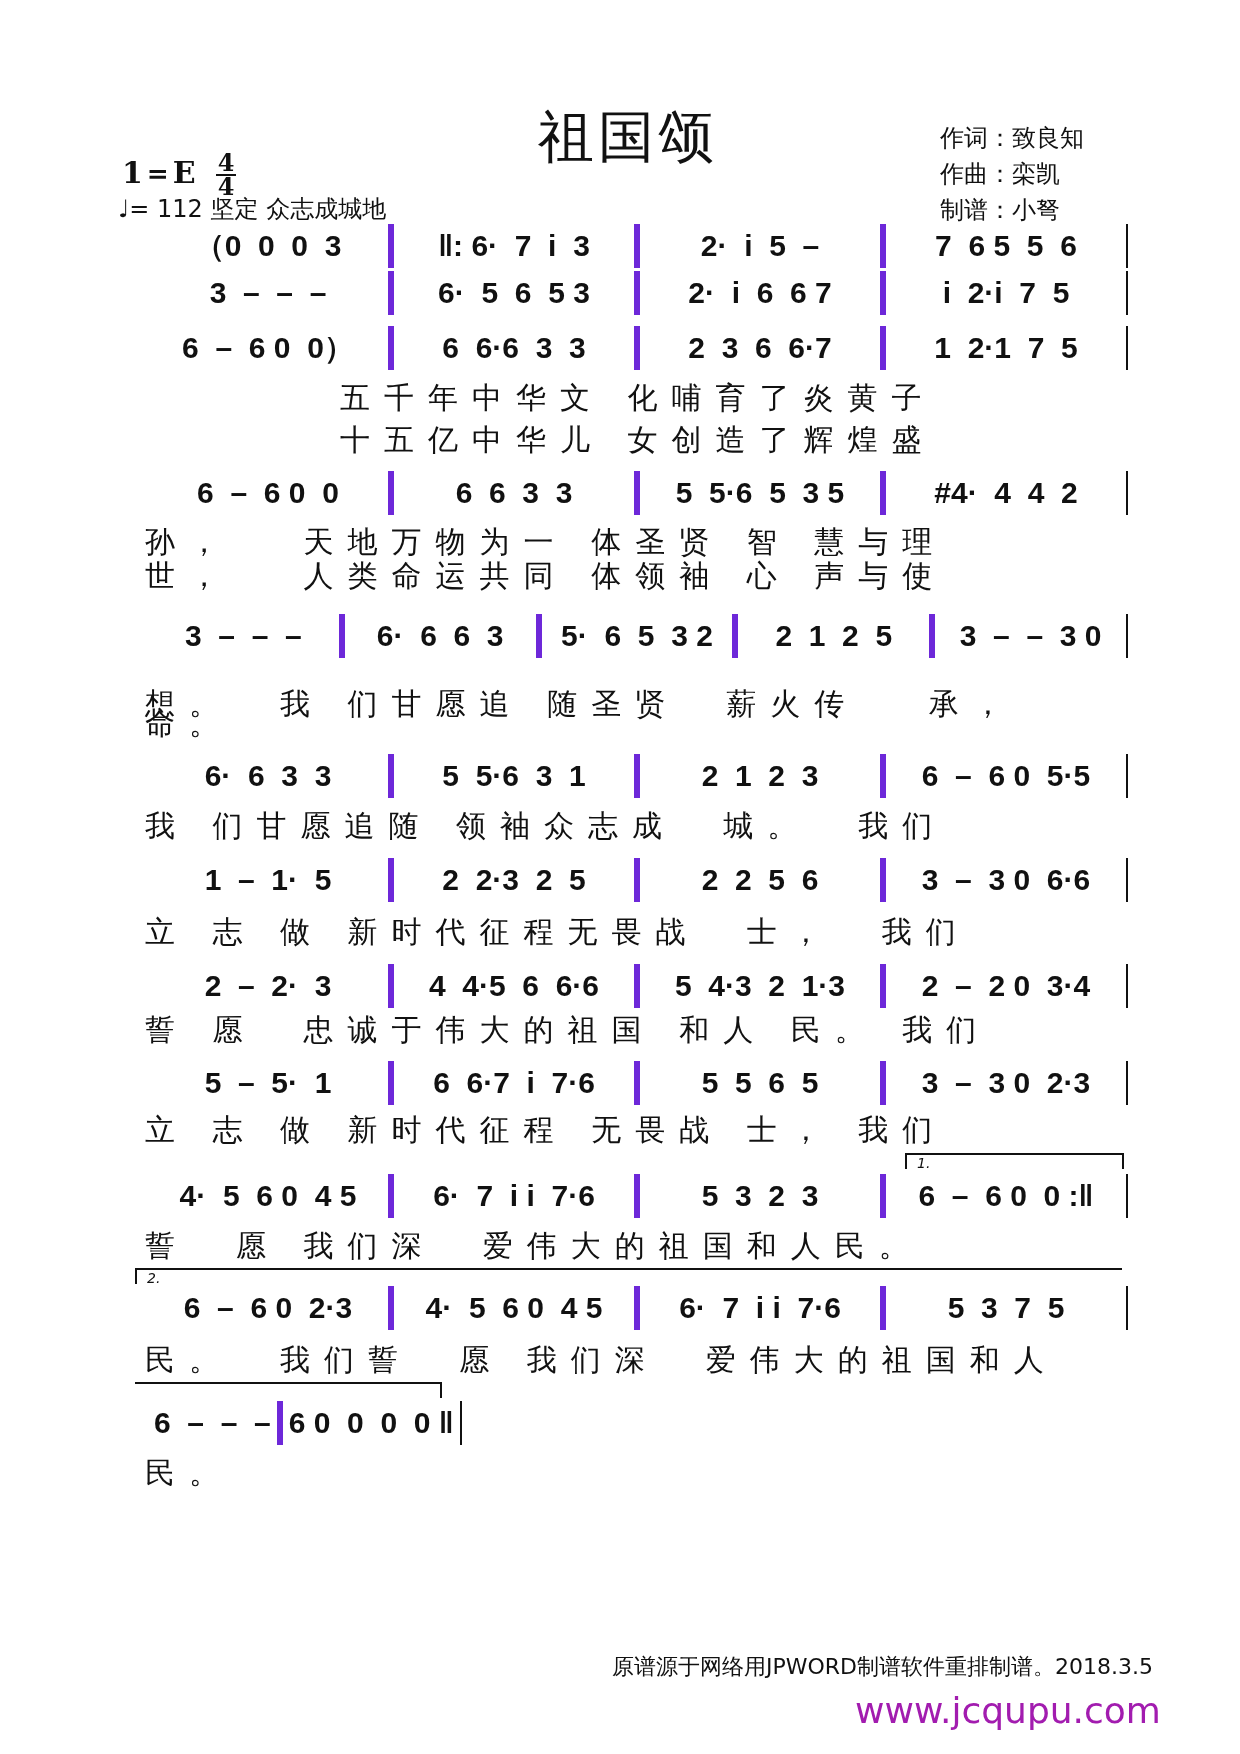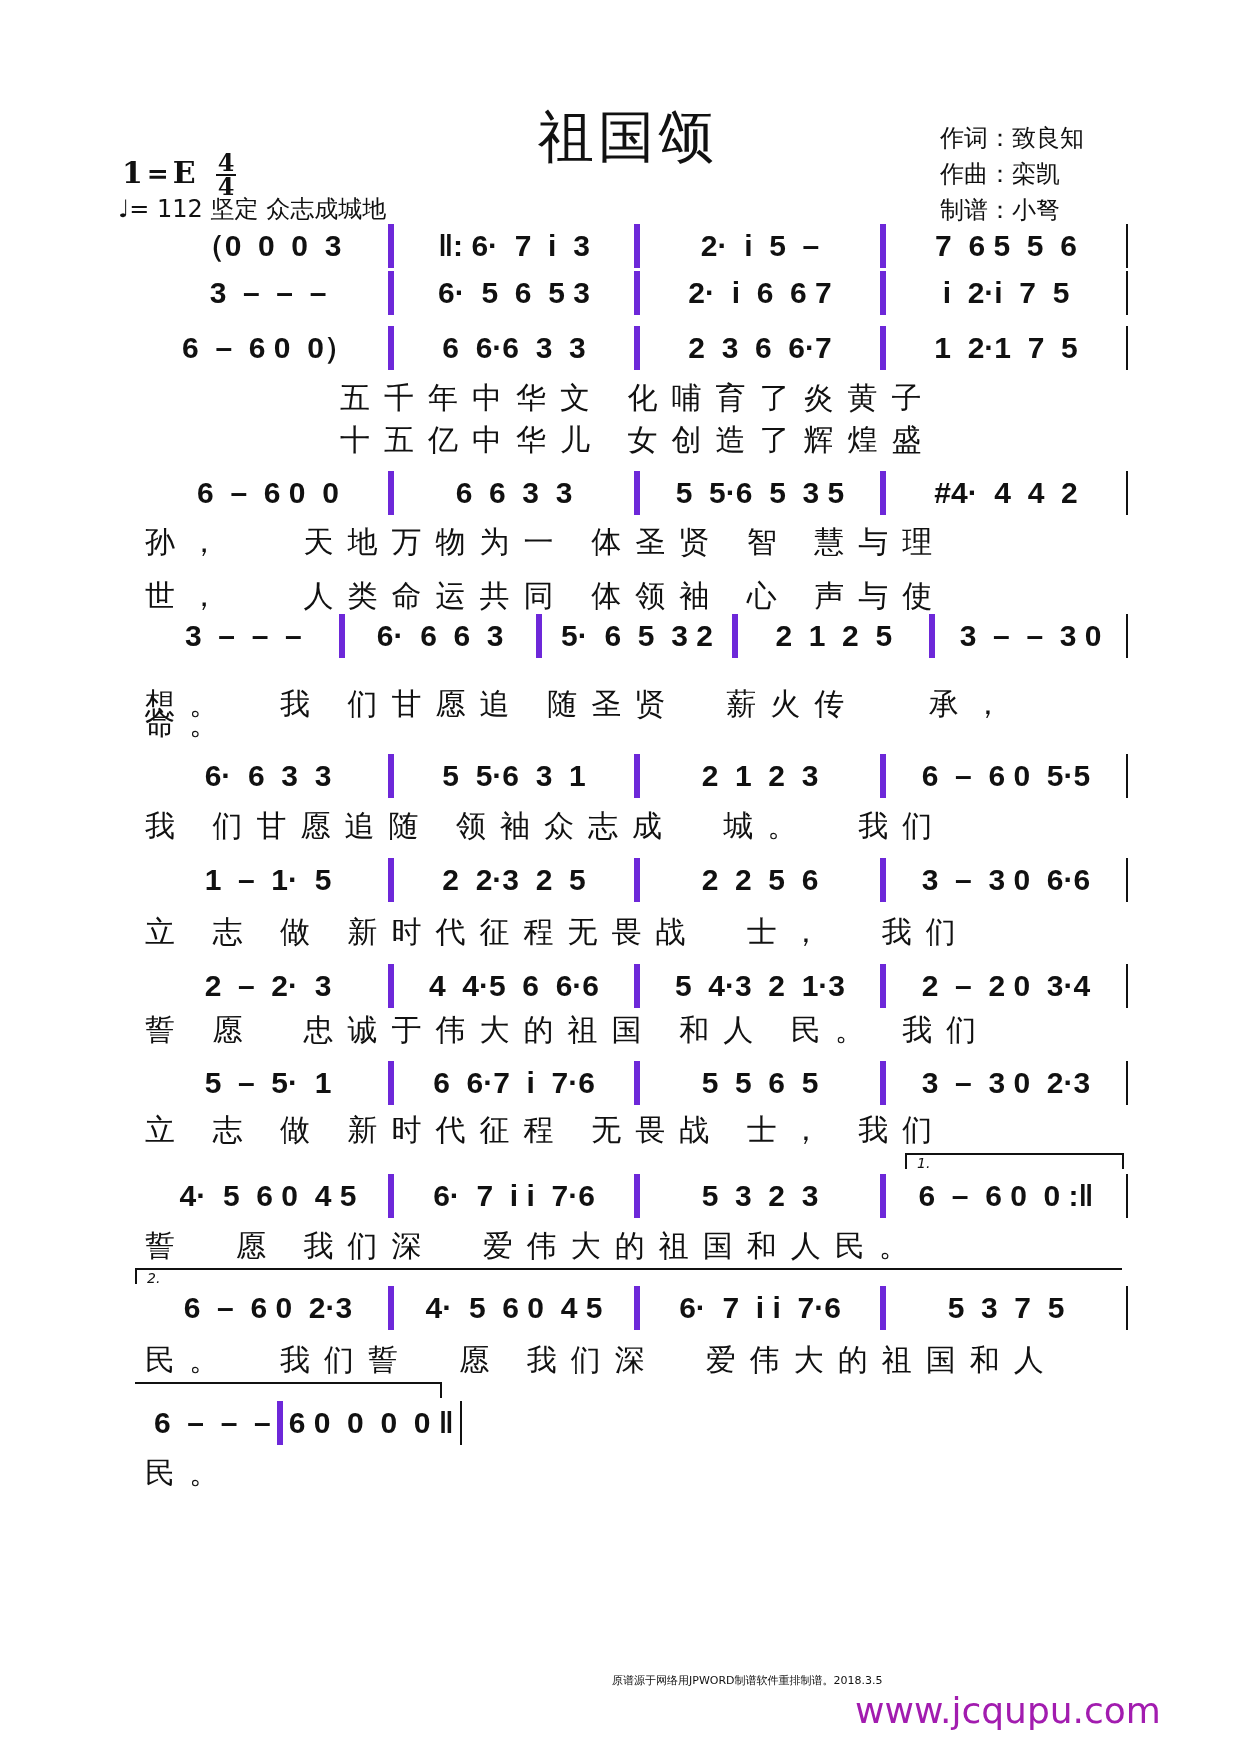--- a/index.html
+++ b/index.html
@@ -10,21 +10,21 @@
   .timesig { display: inline-block; vertical-align: middle; text-align: center; line-height: 22px; font-size: 24px; margin-left: 10px; }
   .timesig span { display: block; }
   .timesig .bar { border-top: 2px solid #111; width: 20px; margin: 0 auto; }
   .tempo { left: 118px; top: 193px; font-size: 24px; }
   .credits { left: 940px; top: 120px; font-size: 24px; line-height: 36px; font-family: "DejaVu Serif", serif; }
   .score-line { position: absolute; left: 148px; width: 980px; height: 40px; font-size: 30px; font-weight: bold; font-family: "Liberation Sans Narrow", "Liberation Sans", sans-serif; white-space: pre; display: flex; align-items: center; }
   .measure { display: flex; flex: 1; justify-content: space-around; align-items: center; border-right: 6px solid #6d28d9; height: 44px; padding: 0 6px; }
   .measure:last-child { border-right: 2px solid #111; }
   .measure.noborder { border-right: none; }
   .lyric { position: absolute; left: 145px; width: 980px; font-size: 30px; font-family: "DejaVu Serif", serif; letter-spacing: 14px; white-space: pre; }
-  .footer-note { left: 612px; top: 1652px; font-size: 11px; margin-top: 21px; }
+  .footer-note { left: 612px; top: 1652px; font-size: 22px; }
   .watermark { left: 855px; top: 1690px; font-size: 36px; color: #a21caf; }
   .volta { position: absolute; border-top: 2px solid #111; border-left: 2px solid #111; height: 14px; }
   .volta span { font-size: 14px; font-style: italic; position: absolute; left: 10px; top: 0; }
 </style>
 </head>
 <body>
 
 <div class="abs title">祖国颂</div>
 
 <div class="abs key">
@@ -44,21 +44,21 @@
 </div>
 
 <div id="score">
     <div class="score-line" style="top: 226px;"><div class="measure">（0  0  0  3</div><div class="measure">‖: 6·  7  i  3</div><div class="measure">2·  i  5  –</div><div class="measure noborder" style="border-right: 2px solid rgb(17, 17, 17);">7  6 5  5  6</div></div>
     <div class="score-line" style="top: 273px;"><div class="measure">3  –  –  –</div><div class="measure">6·  5  6  5 3</div><div class="measure">2·  i  6  6 7</div><div class="measure noborder" style="border-right: 2px solid rgb(17, 17, 17);">i  2·i  7  5</div></div>
     <div class="score-line" style="top: 328px; align-items: center;"><div class="measure">6  –  6 0  0）</div><div class="measure">6  6·6  3  3</div><div class="measure">2  3  6  6·7</div><div class="measure noborder" style="border-right: 2px solid rgb(17, 17, 17);">1  2·1  7  5</div></div>
     <div class="lyric" style="top: 378px; left: 340px;">五千年中华文 化哺育了炎黄子</div>
     <div class="lyric" style="top: 420px; left: 340px;">十五亿中华儿 女创造了辉煌盛</div>
     <div class="score-line" style="top: 473px;"><div class="measure">6  –  6 0  0</div><div class="measure">6  6  3  3</div><div class="measure">5  5·6  5  3 5</div><div class="measure noborder" style="border-right: 2px solid rgb(17, 17, 17);">#4·  4  4  2</div></div>
     <div class="lyric" style="top: 522px;">孙，   天地万物为一 体圣贤 智 慧与理</div>
-    <div class="lyric" style="top: 576px;">世，   人类命运共同 体领袖 心 声与使</div>
+    <div class="lyric" style="top: 556px;">世，   人类命运共同 体领袖 心 声与使</div>
     <div class="score-line" style="top: 616px;"><div class="measure">3  –  –  –</div><div class="measure">6·  6  6  3</div><div class="measure">5·  6  5  3 2</div><div class="measure">2  1  2  5</div><div class="measure noborder" style="border-right: 2px solid rgb(17, 17, 17);">3  –  –  3 0</div></div>
     <div class="lyric" style="top: 684px;">想。  我 们甘愿追 随圣贤  薪火传   承，</div>
     <div class="lyric" style="top: 704px;">命。</div>
     <div class="score-line" style="top: 756px;"><div class="measure">6·  6  3  3</div><div class="measure">5  5·6  3  1</div><div class="measure">2  1  2  3</div><div class="measure noborder" style="border-right: 2px solid rgb(17, 17, 17);">6  –  6 0  5·5</div></div>
     <div class="lyric" style="top: 806px;">我 们甘愿追随 领袖众志成  城。  我们</div>
     <div class="score-line" style="top: 860px;"><div class="measure">1  –  1·  5</div><div class="measure">2  2·3  2  5</div><div class="measure">2  2  5  6</div><div class="measure noborder" style="border-right: 2px solid rgb(17, 17, 17);">3  –  3 0  6·6</div></div>
     <div class="lyric" style="top: 912px;">立 志 做 新时代征程无畏战  士，  我们</div>
     <div class="score-line" style="top: 966px;"><div class="measure">2  –  2·  3</div><div class="measure">4  4·5  6  6·6</div><div class="measure">5  4·3  2  1·3</div><div class="measure noborder" style="border-right: 2px solid rgb(17, 17, 17);">2  –  2 0  3·4</div></div>
     <div class="lyric" style="top: 1010px;">誓 愿  忠诚于伟大的祖国 和人 民。 我们</div>
     <div class="score-line" style="top: 1063px;"><div class="measure">5  –  5·  1</div><div class="measure">6  6·7  i  7·6</div><div class="measure">5  5  6  5</div><div class="measure noborder" style="border-right: 2px solid rgb(17, 17, 17);">3  –  3 0  2·3</div></div>

